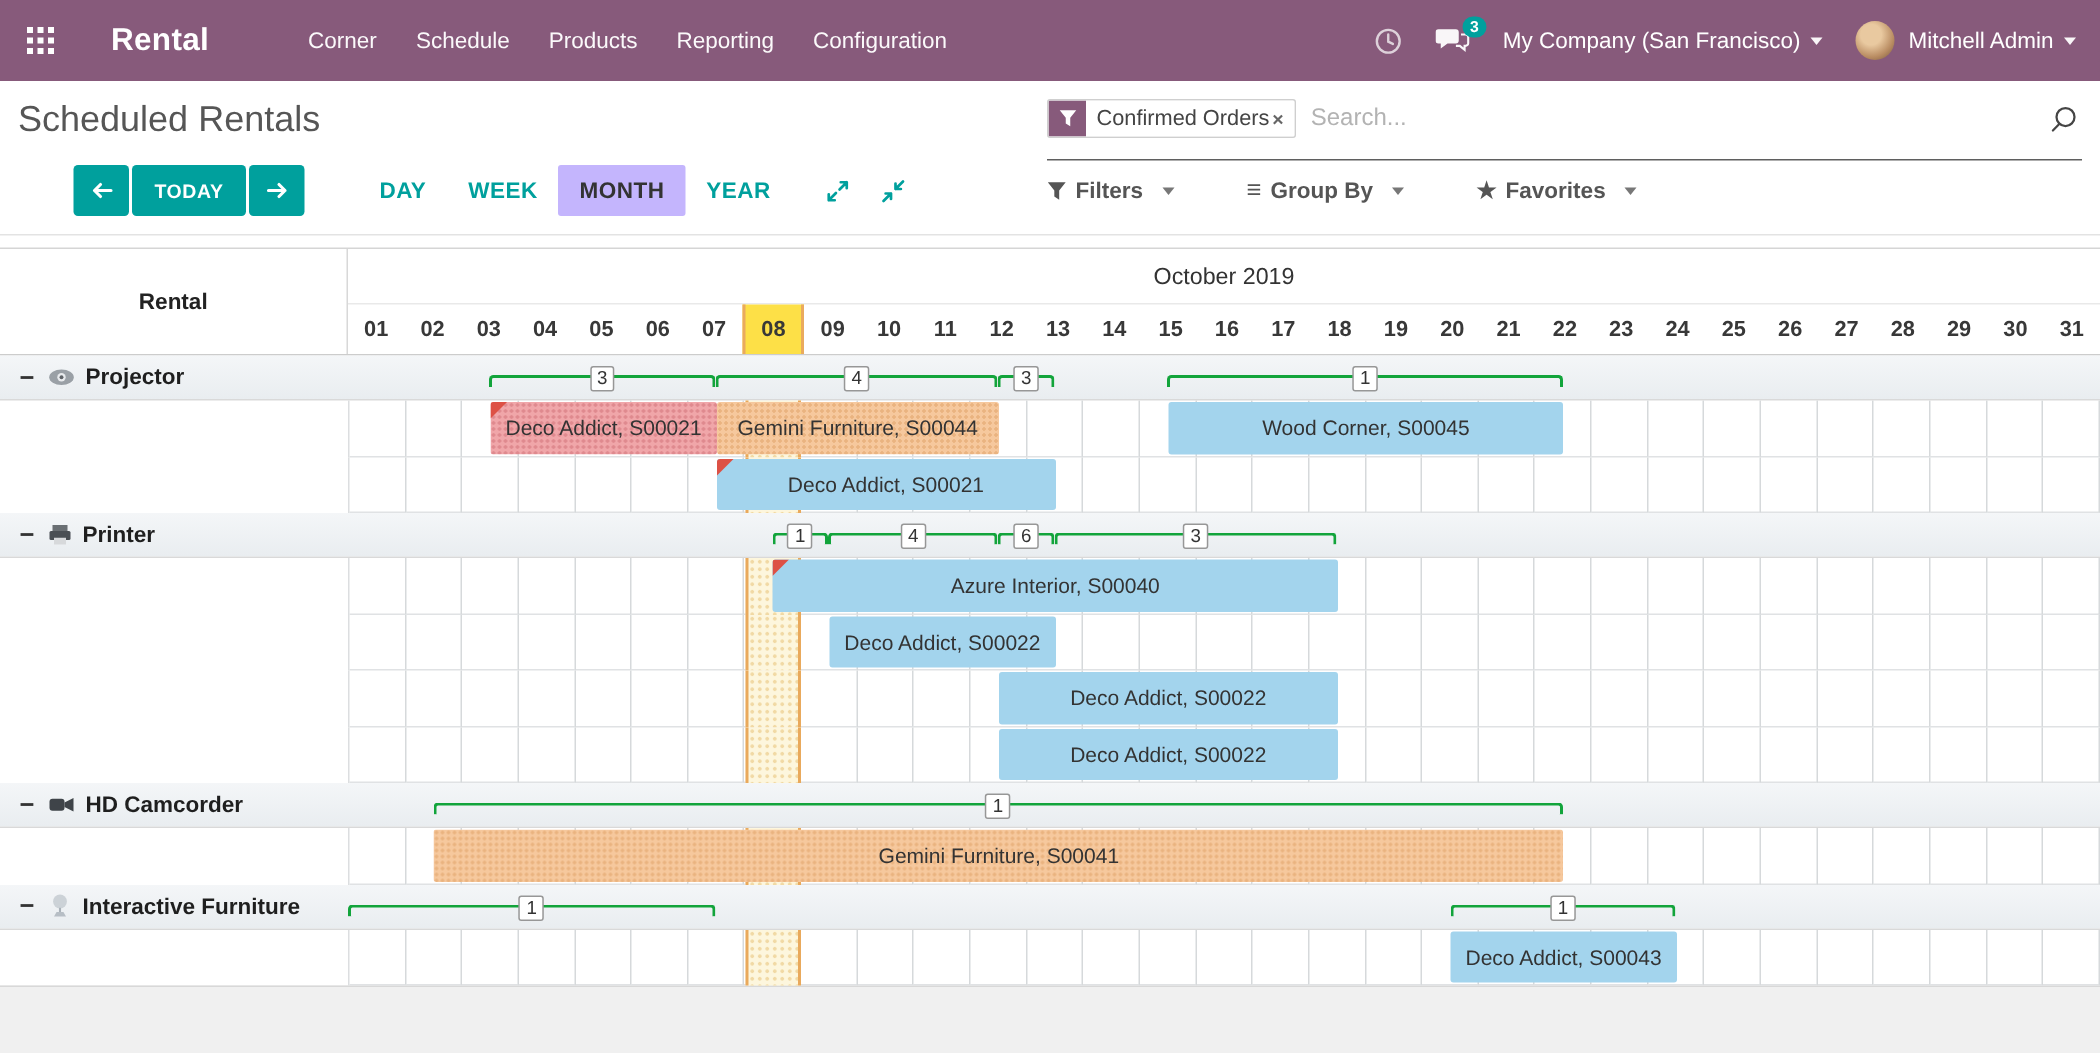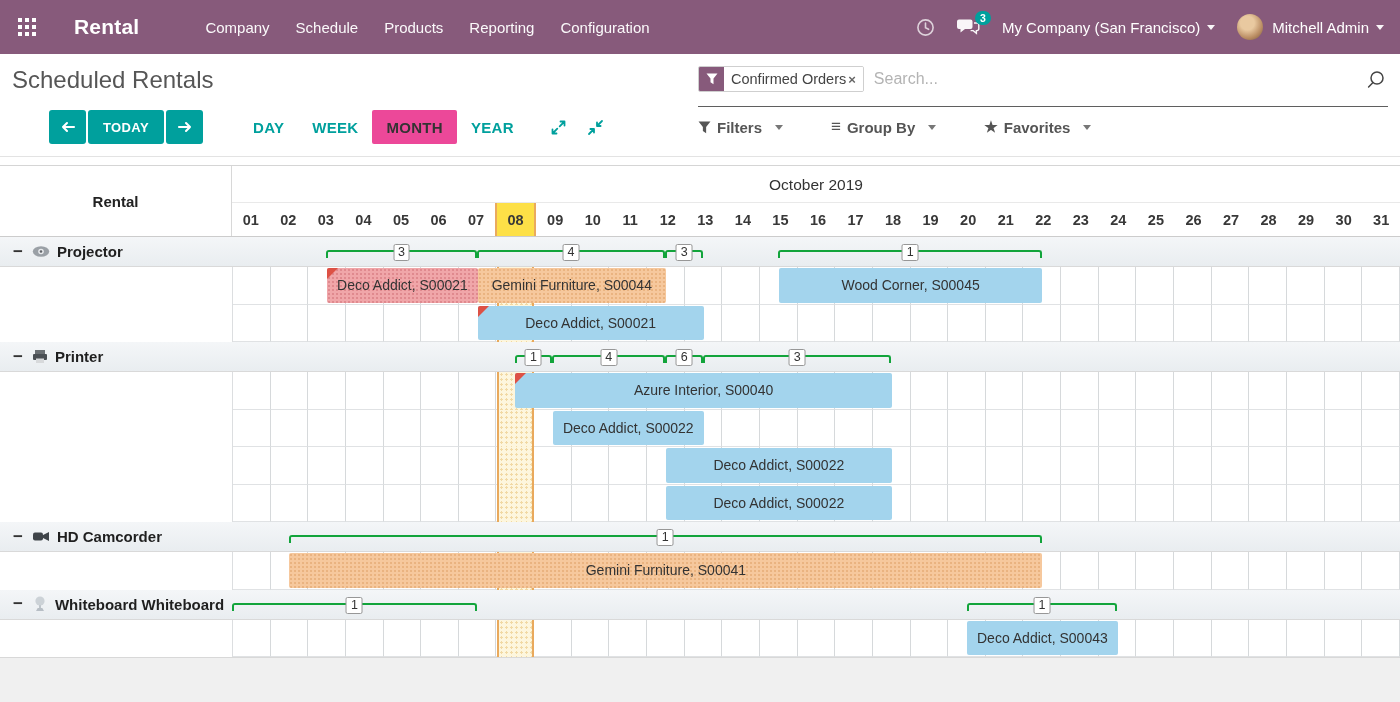--- a/index.html
+++ b/index.html
@@ -41,21 +41,21 @@
   .cp-row2 { display: flex; align-items: center; height: 34px; margin: 10px 0 12px; padding-left: 37px; }
   .btn-group { display: flex; gap: 2px; }
   .tbtn { background: #00A09D; color: #fff; border: none; height: 34px; display: flex;
     align-items: center; justify-content: center; cursor: pointer; border-radius: 3px;
     font-family: "Liberation Sans", sans-serif; }
   .tbtn.nav { width: 37px; }
   .tbtn.today { width: 76px; font-size: 13px; font-weight: bold; letter-spacing: .4px; }
   .views { display: flex; align-items: center; margin-left: 36px; }
   .view-btn { background: transparent; border: none; color: #00A09D; font-size: 15px; font-weight: bold;
     padding: 0 14px; height: 34px; cursor: pointer; font-family: "Liberation Sans", sans-serif; letter-spacing: .3px; }
-  .view-btn.active { background: #ec4899; color: #333; border-radius: 2px; }
+  .view-btn.active { background: #c4b5fd; color: #333; border-radius: 2px; }
   .gantt-zoom { display: flex; gap: 20px; margin-left: 22px; align-items: center; }
   .gantt-zoom span { cursor: pointer; display: flex; }
   .cp-dropdowns { margin-left: auto; width: 690px; display: flex; align-items: center; gap: 48px;
     color: #555; font-size: 15px; }
   .dropdown { display: flex; align-items: center; gap: 6px; cursor: pointer; font-weight: bold; }
   .dropdown .caret { border-top-color: #777; }
   .star { font-size: 15px; color: #555; }
   .gb-icon { font-size: 17px; color: #555; line-height: 10px; }
 
   
@@ -116,21 +116,21 @@
       <rect x="0" y="7" width="4" height="4"></rect>
         <rect x="7" y="7" width="4" height="4"></rect>
         <rect x="14" y="7" width="4" height="4"></rect>
       <rect x="0" y="14" width="4" height="4"></rect>
         <rect x="7" y="14" width="4" height="4"></rect>
         <rect x="14" y="14" width="4" height="4"></rect>
     </svg>
   </div>
   <div class="brand">Rental</div>
   <ul class="nav-menu" id="nav-menu">
-      <li>Company</li>
+      <li>Corner</li>
       <li>Schedule</li>
       <li>Products</li>
       <li>Reporting</li>
       <li>Configuration</li>
     </ul>
   <div class="nav-right">
     <span class="icon-btn">
       <svg width="19" height="19" viewBox="0 0 19 19">
           <circle cx="9.5" cy="9.5" r="7.6" fill="none" stroke="rgba(255,255,255,.72)" stroke-width="1.6"></circle>
           <path d="M9.5 5 v4.8 l3.1 1.5" stroke="rgba(255,255,255,.72)" stroke-width="1.6" fill="none" stroke-linecap="round"></path>
@@ -627,21 +627,21 @@
       <div class="group-row">
         <div class="grp-left">
           <span class="grp-collapse">−</span>
           <span class="grp-icon">
             <svg width="16" height="16" viewBox="0 0 16 16">
               <circle cx="8" cy="5" r="4.6" fill="#ccd2d7"></circle>
               <rect x="7.3" y="9.2" width="1.4" height="3" fill="#aab2b9"></rect>
               <path d="M4 15 L12 15 L10.3 12 L5.7 12 Z" fill="#b7bec5"></path>
             </svg>
           </span>
-          <span class="grp-name">Whiteboard Whiteboard</span>
+          <span class="grp-name">Interactive Furniture</span>
         </div>
         <div class="cons-area">
           <div class="cons-seg" style="left: 0%; width: 20.9677%;">
             <span class="cons-label">1</span>
           </div>
           <div class="cons-seg" style="left: 62.9032%; width: 12.9032%;">
             <span class="cons-label">1</span>
           </div>
         </div>
       </div>

